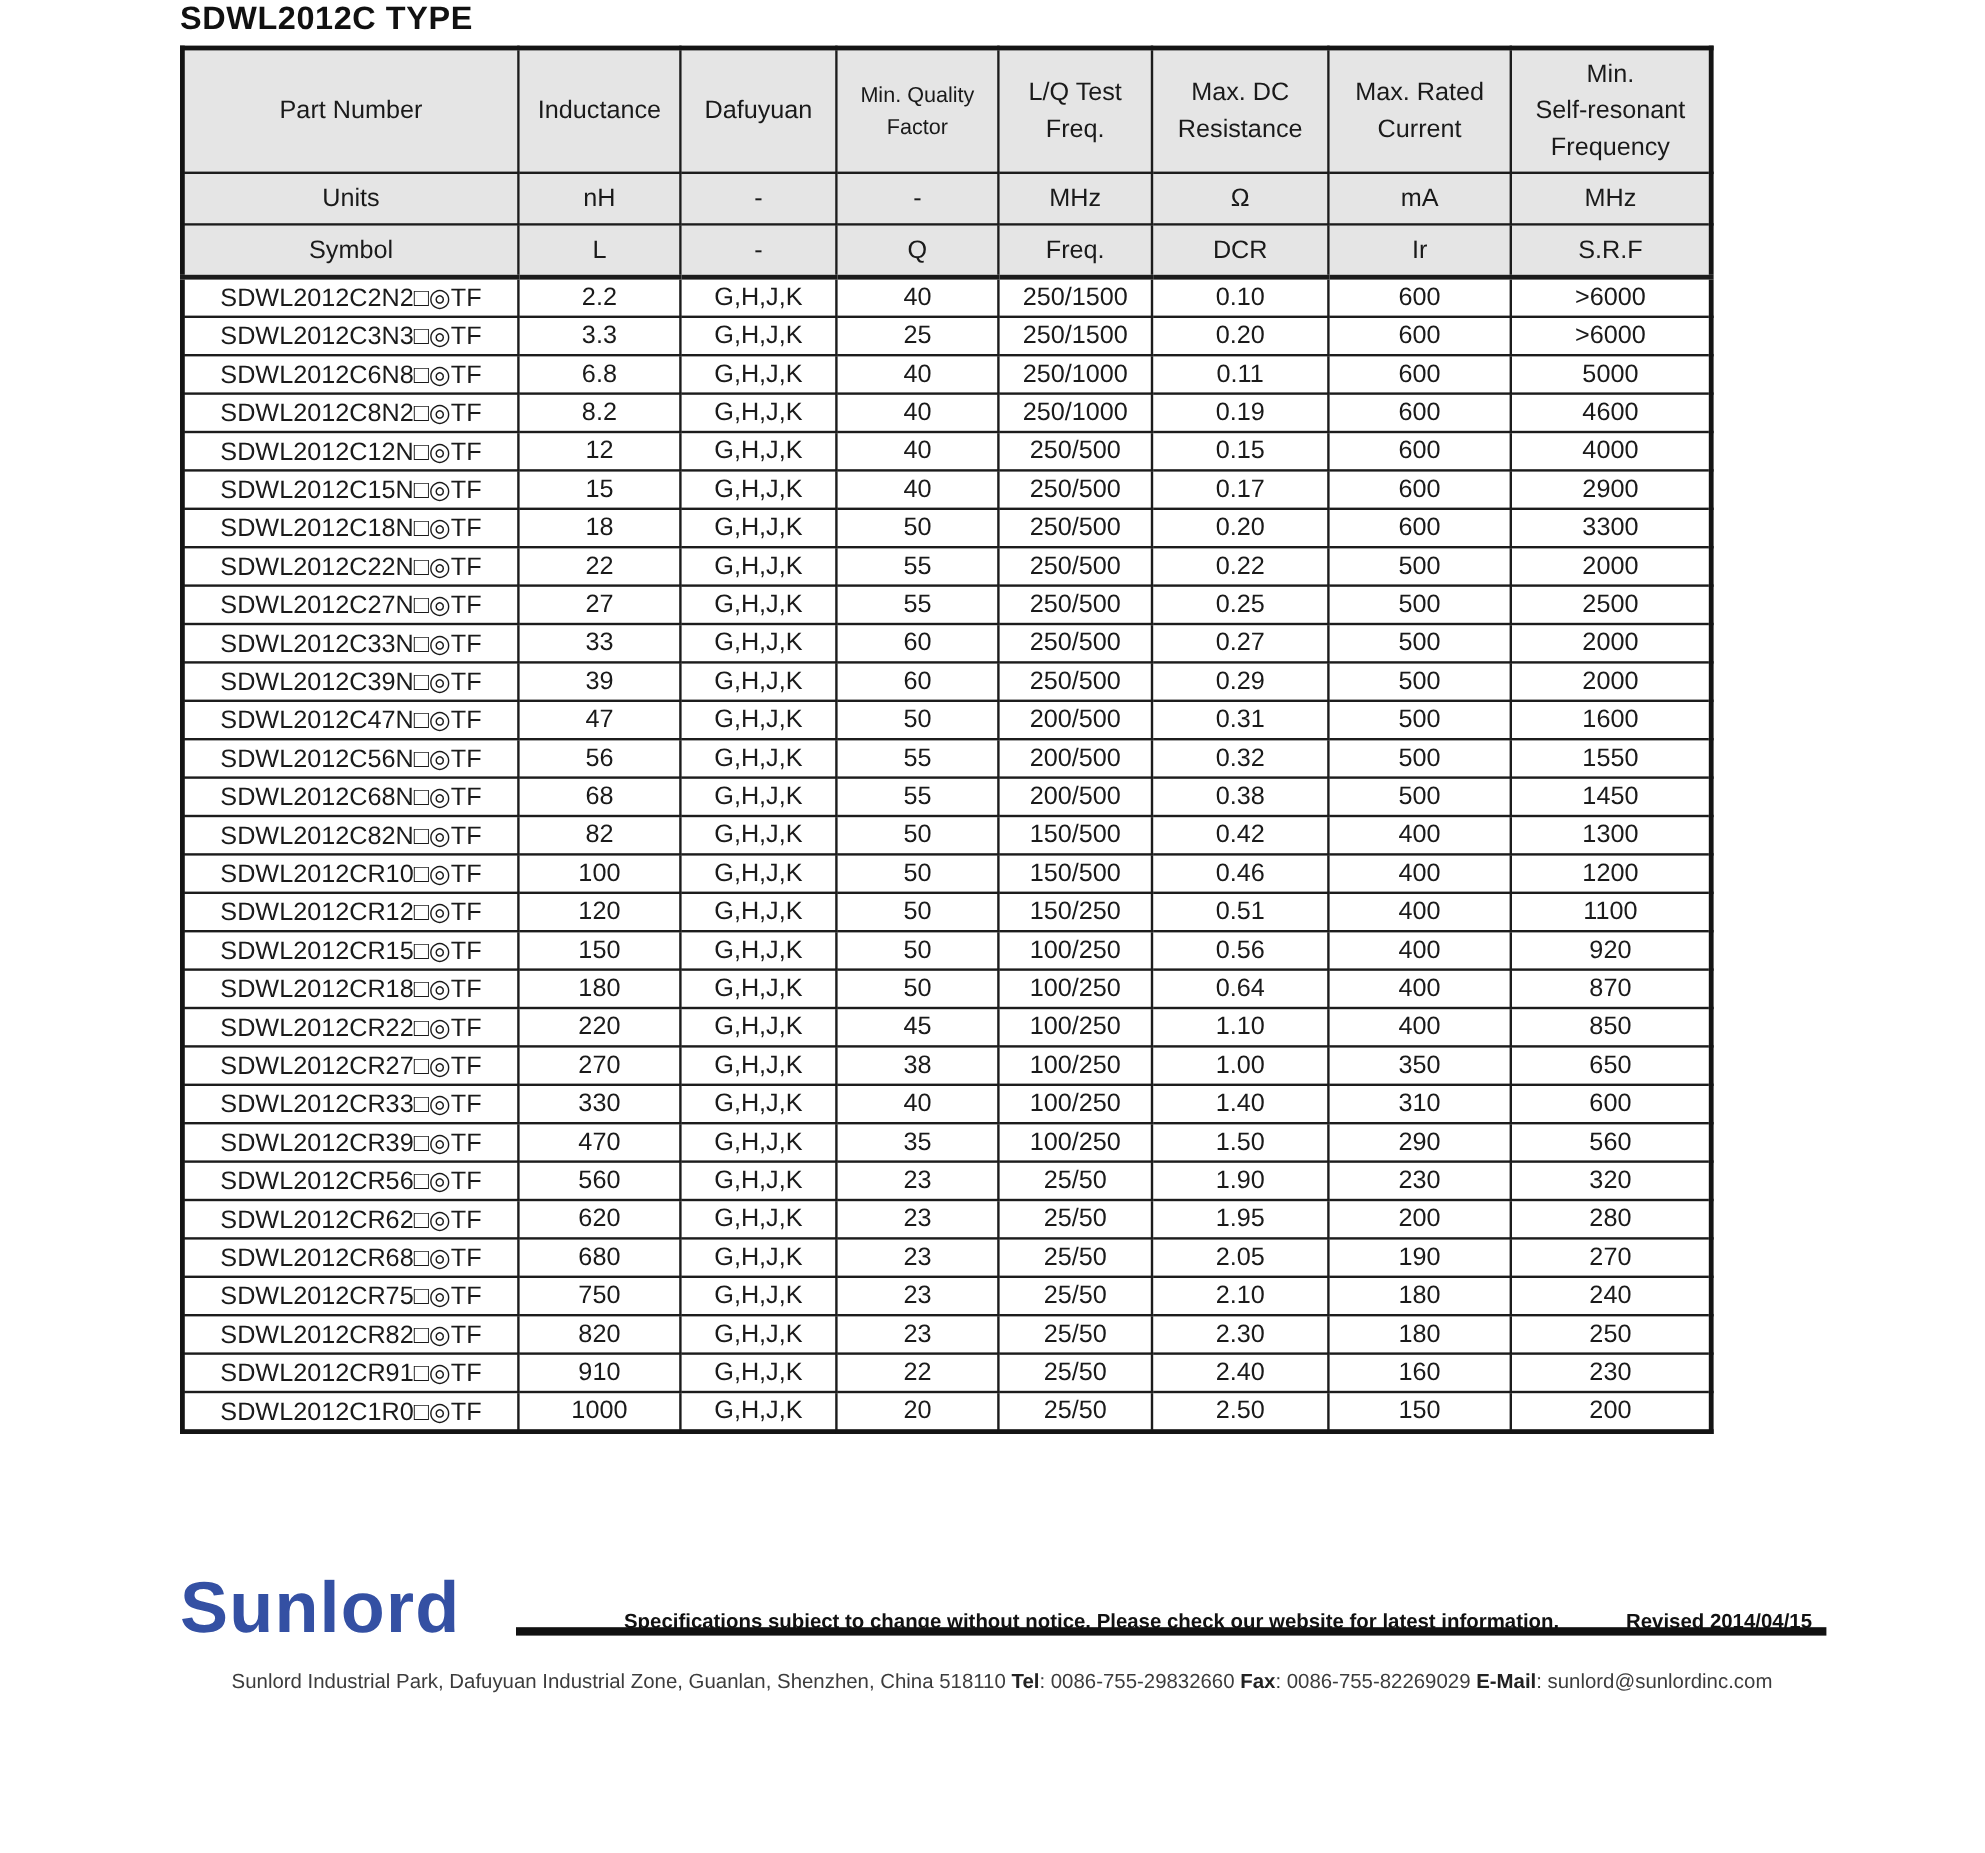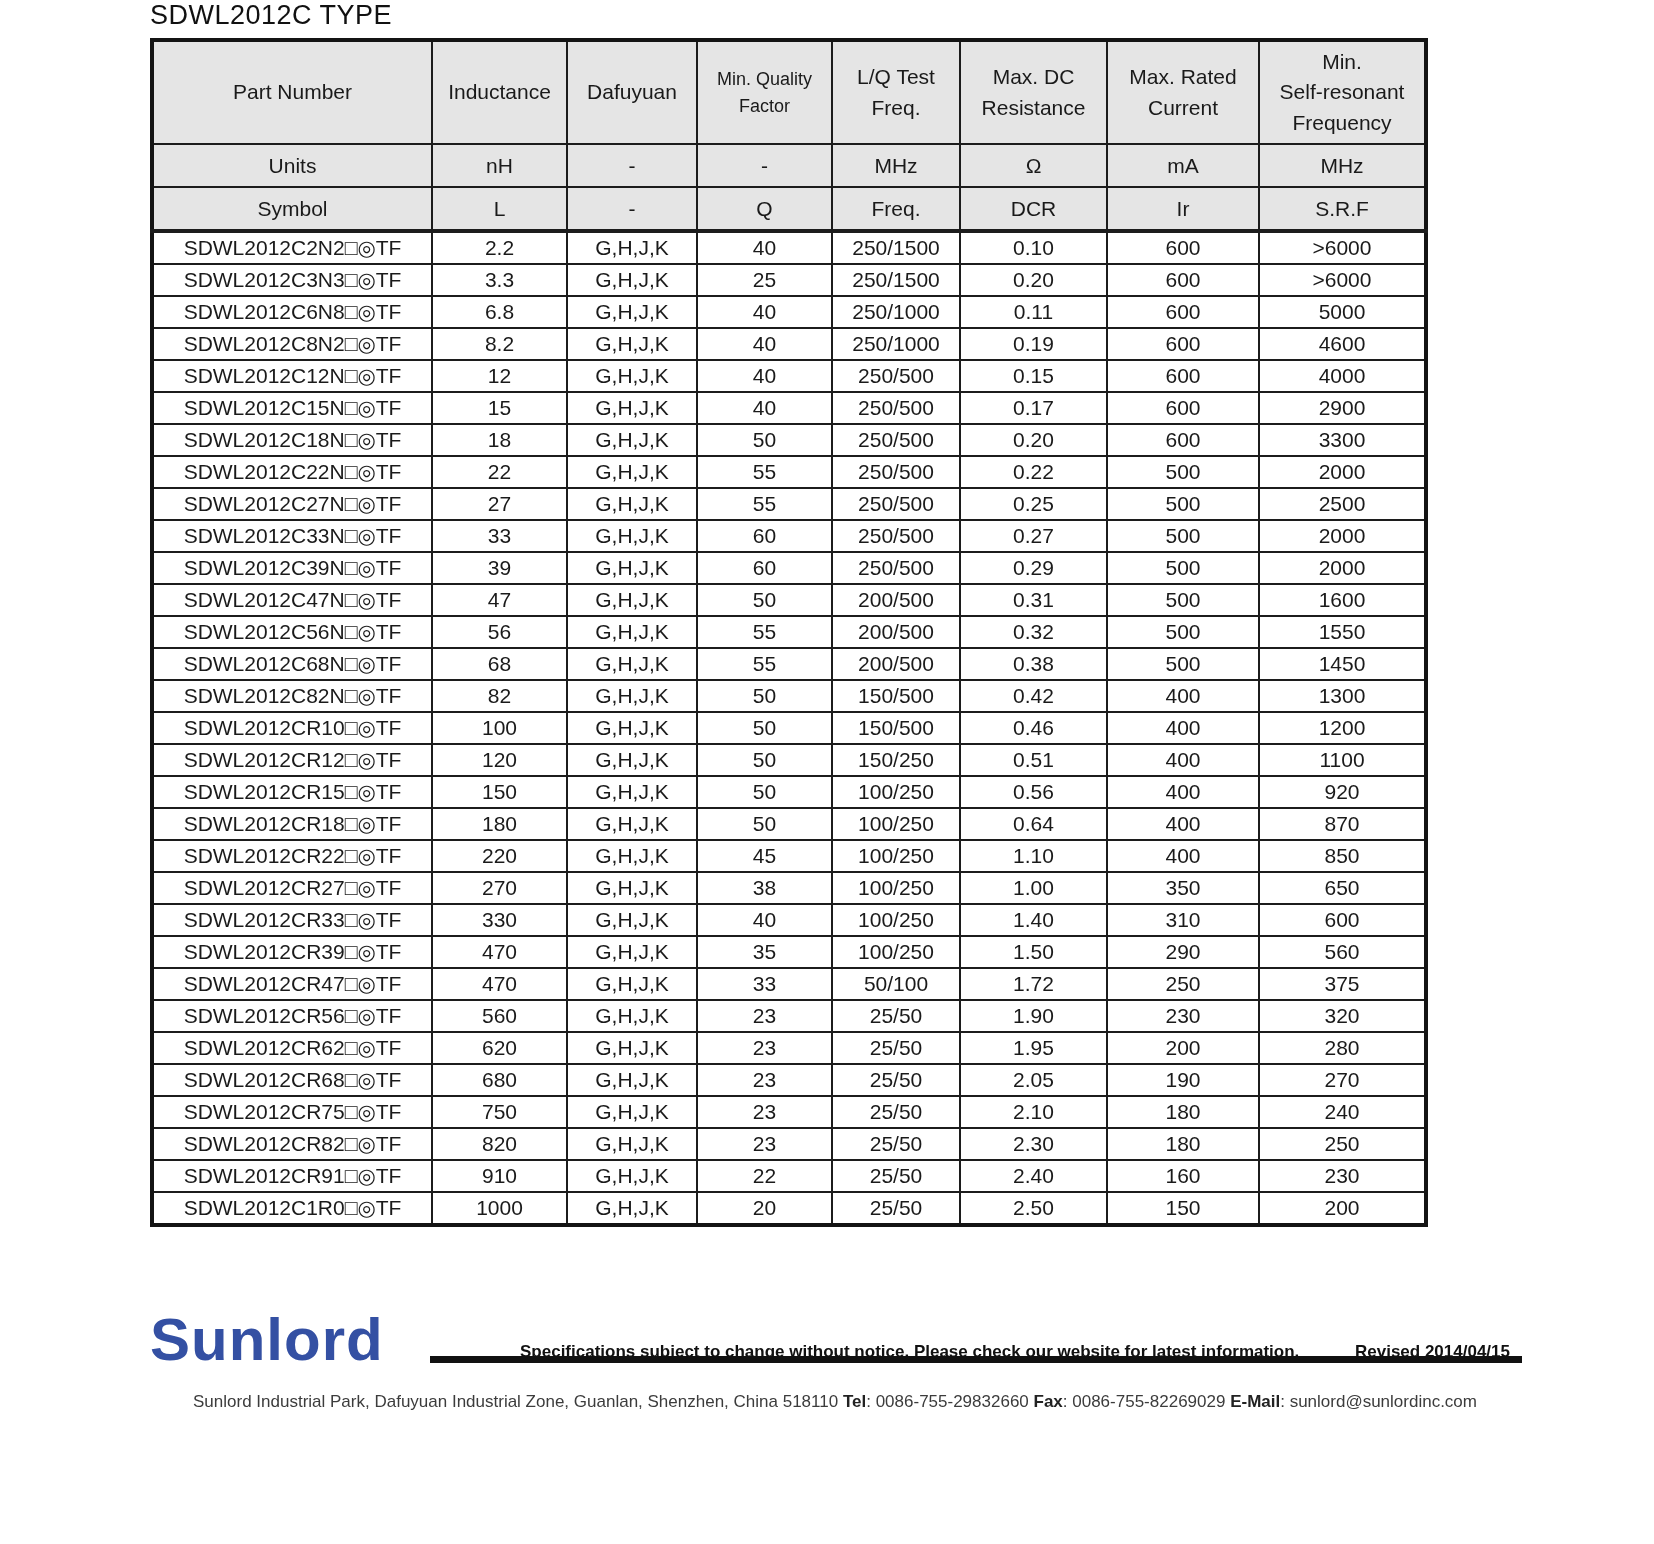--- a/index.html
+++ b/index.html
@@ -13,21 +13,21 @@
     width: 1654px;
     height: 1544px;
     background: #ffffff;
     overflow: hidden;
   }
   .page-title {
     position: absolute;
     left: 150px; top: 0px;
     margin: 0;
     font-size: 27px;
-    font-weight: normal;
+    font-weight: bold;
     letter-spacing: 0.5px;
     color: #111111;
   }
   table.spec-table {
     position: absolute;
     left: 150px; top: 38px;
     width: 1274px;
     border-collapse: collapse;
     table-layout: fixed;
     border: 4px solid #141414;
@@ -376,30 +376,20 @@
           <td>SDWL2012CR39□◎TF</td>
           <td>470</td>
           <td>G,H,J,K</td>
           <td>35</td>
           <td>100/250</td>
           <td>1.50</td>
           <td>290</td>
           <td>560</td>
         </tr>
         <tr class="data-row">
-          <td>SDWL2012CR47□◎TF</td>
-          <td>470</td>
-          <td>G,H,J,K</td>
-          <td>33</td>
-          <td>50/100</td>
-          <td>1.72</td>
-          <td>250</td>
-          <td>375</td>
-        </tr>
-        <tr class="data-row">
           <td>SDWL2012CR56□◎TF</td>
           <td>560</td>
           <td>G,H,J,K</td>
           <td>23</td>
           <td>25/50</td>
           <td>1.90</td>
           <td>230</td>
           <td>320</td>
         </tr>
         <tr class="data-row">

